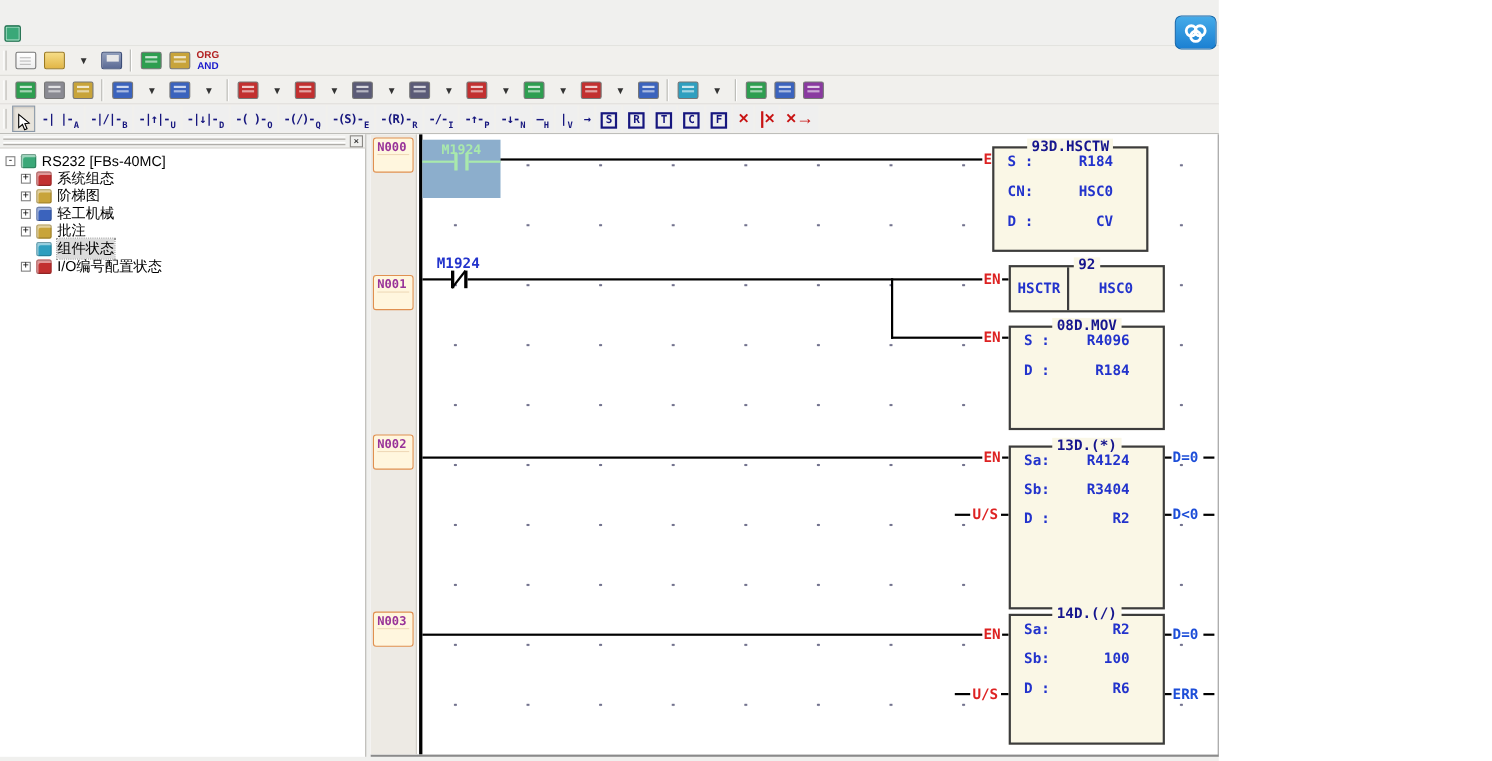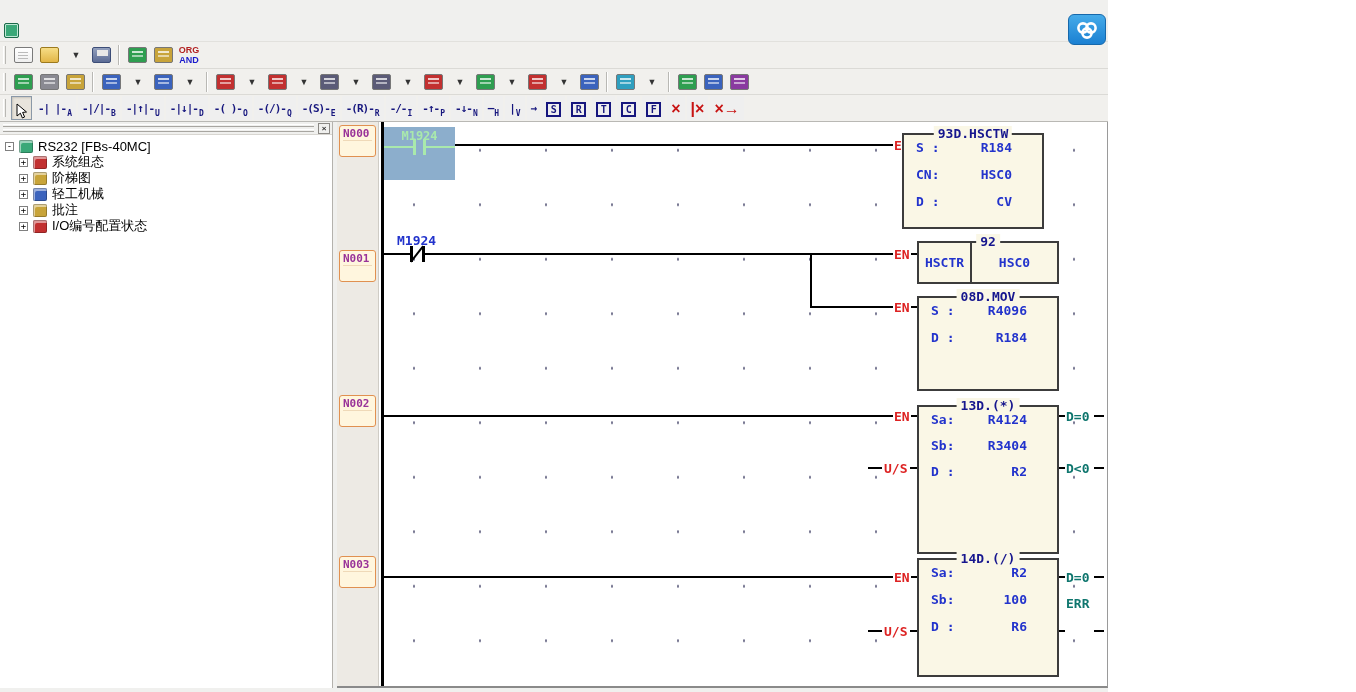--- a/index.html
+++ b/index.html
@@ -96,21 +96,21 @@
   #powerrail { position:absolute; left:44px; top:0; width:3px; height:100%; background:#000; }
   .netbox { position:absolute; left:2px; width:37px; height:32px; background:#FFF6DE;
     border:1px solid #E09050; border-radius:3px; color:#993399;
     font:bold 11px "DejaVu Sans Mono",monospace; padding:1px 0 0 3px; }
   .netbox:after { content:""; position:absolute; left:3px; right:3px; top:14px; height:0;
     border-top:1px solid #EFD9B8; }
   .hline { position:absolute; height:2px; background:#000; }
   .vline { position:absolute; width:2px; background:#000; }
   .mono { font:bold 13px "DejaVu Sans Mono",monospace; }
   .en { position:absolute; color:#DD2222; }
-  .out { position:absolute; color:#0f766e; }
+  .out { position:absolute; color:#1d4ed8; }
   .blk { position:absolute; width:142px; background:#FAF7E6; border:2px solid #3c3c3c; }
   .blk .btitle { position:absolute; top:-9px; left:50%; transform:translateX(-50%);
     background:#FAF7E6; padding:0 4px; color:#16168e; white-space:nowrap; }
   .brow { position:absolute; left:12px; right:30px; height:14px; display:flex;
     justify-content:space-between; color:#2233CC; }
   .cellL { position:absolute; left:0; top:0; bottom:0; width:51px; display:flex;
     align-items:center; justify-content:center; color:#2233CC; }
   .cellR { position:absolute; left:53px; right:0; top:0; bottom:0; display:flex;
     align-items:center; justify-content:center; color:#2233CC; }
   .bdivider { position:absolute; left:51px; top:0; bottom:0; width:2px; background:#3c3c3c; }
@@ -373,20 +373,25 @@
         </div>
         <div class="trow indent1">
           <span class="exp">+</span>
           <span class="tico" style="background: rgb(59, 99, 189);"></span>
           <span class="lbl">轻工机械</span>
         </div>
         <div class="trow indent1">
           <span class="exp">+</span>
           <span class="tico" style="background: rgb(200, 164, 58);"></span>
           <span class="lbl">批注</span>
+        </div>
+        <div class="trow indent1">
+          <span class="exp none"></span>
+          <span class="tico" style="background: rgb(47, 159, 191);"></span>
+          <span class="lbl selbg">组件状态</span>
         </div>
         <div class="trow indent1">
           <span class="exp">+</span>
           <span class="tico" style="background: rgb(194, 48, 48);"></span>
           <span class="lbl">I/O编号配置状态</span>
         </div>
       </div>
   </div>
 
   <div id="ladder">
@@ -501,21 +506,21 @@
         </div>
       <div class="brow" style="top:59px">
           <span>D :</span>
           <span>R6</span>
         </div>
     </div>
     <div class="hline" style="left:722px;top:454px;width:6px"></div>
     <div class="out mono" style="left:729px;top:448px">D=0</div>
     <div class="hline" style="left:757px;top:454px;width:10px"></div>
     <div class="hline" style="left:722px;top:508px;width:6px"></div>
-    <div class="out mono" style="left:729px;top:474px">ERR</div>
+    <div class="out mono" style="left:729px;top:502px">ERR</div>
     <div class="hline" style="left:757px;top:508px;width:10px"></div>
   </div>
 </div>
 
 <div id="overlay-btn">
   <svg width="26" height="20" viewBox="0 0 26 20">
     <circle cx="9" cy="8" r="4.6" fill="none" stroke="#fff" stroke-width="2.6"></circle>
     <circle cx="17" cy="8" r="4.6" fill="none" stroke="#fff" stroke-width="2.6"></circle>
     <circle cx="13" cy="13" r="4.6" fill="none" stroke="#fff" stroke-width="2.6"></circle>
   </svg>

